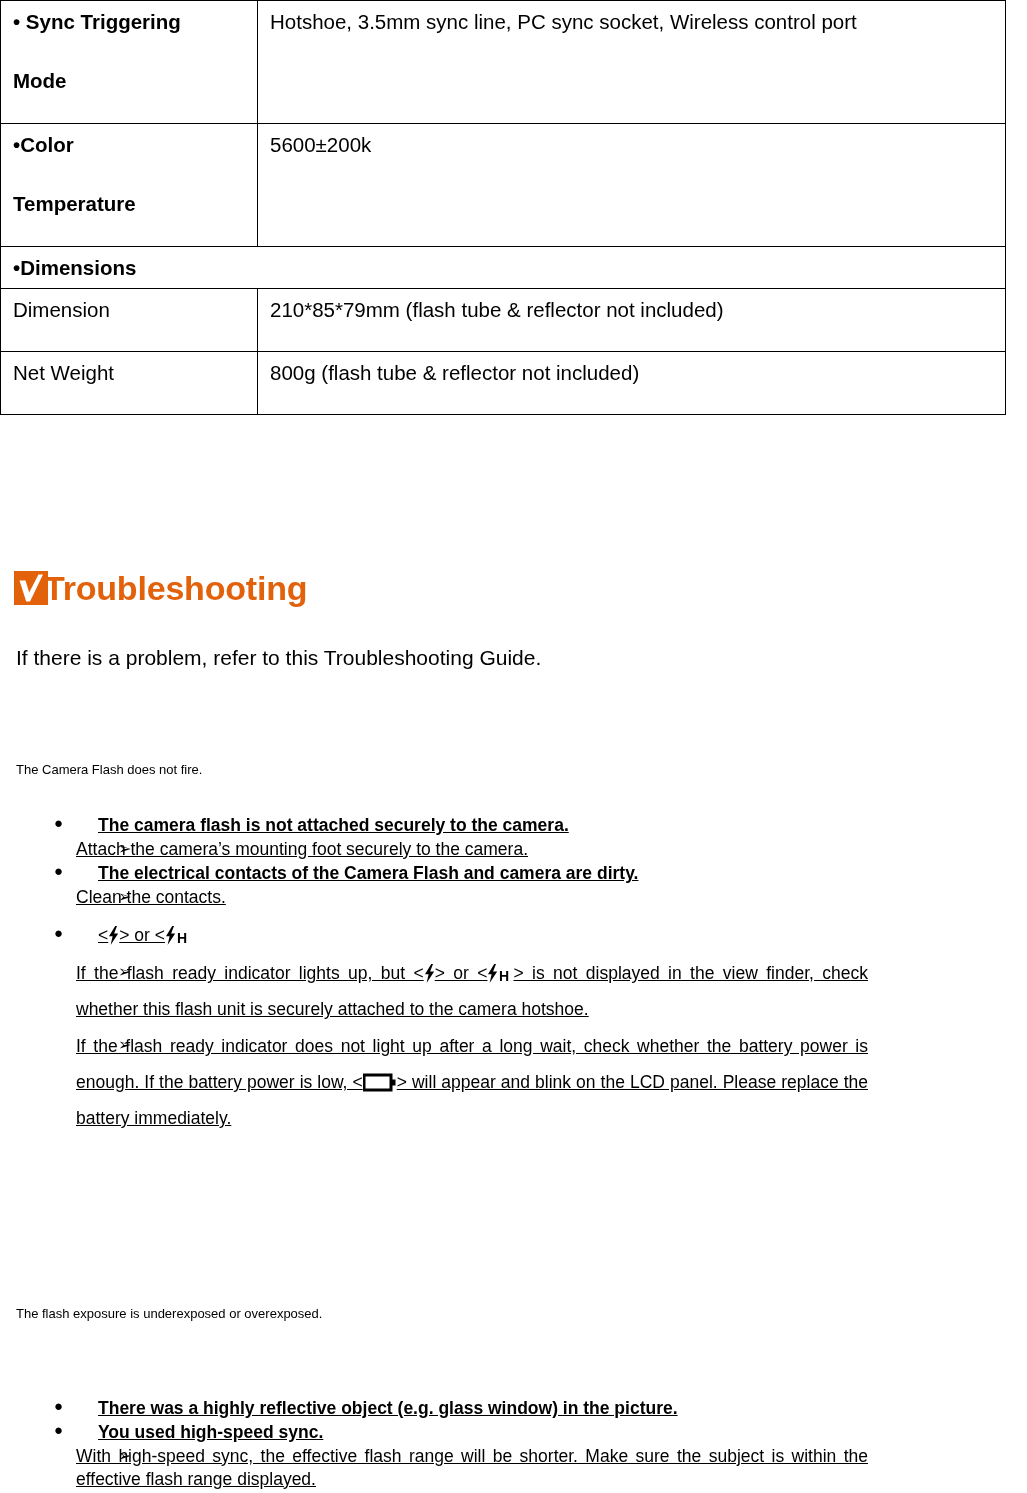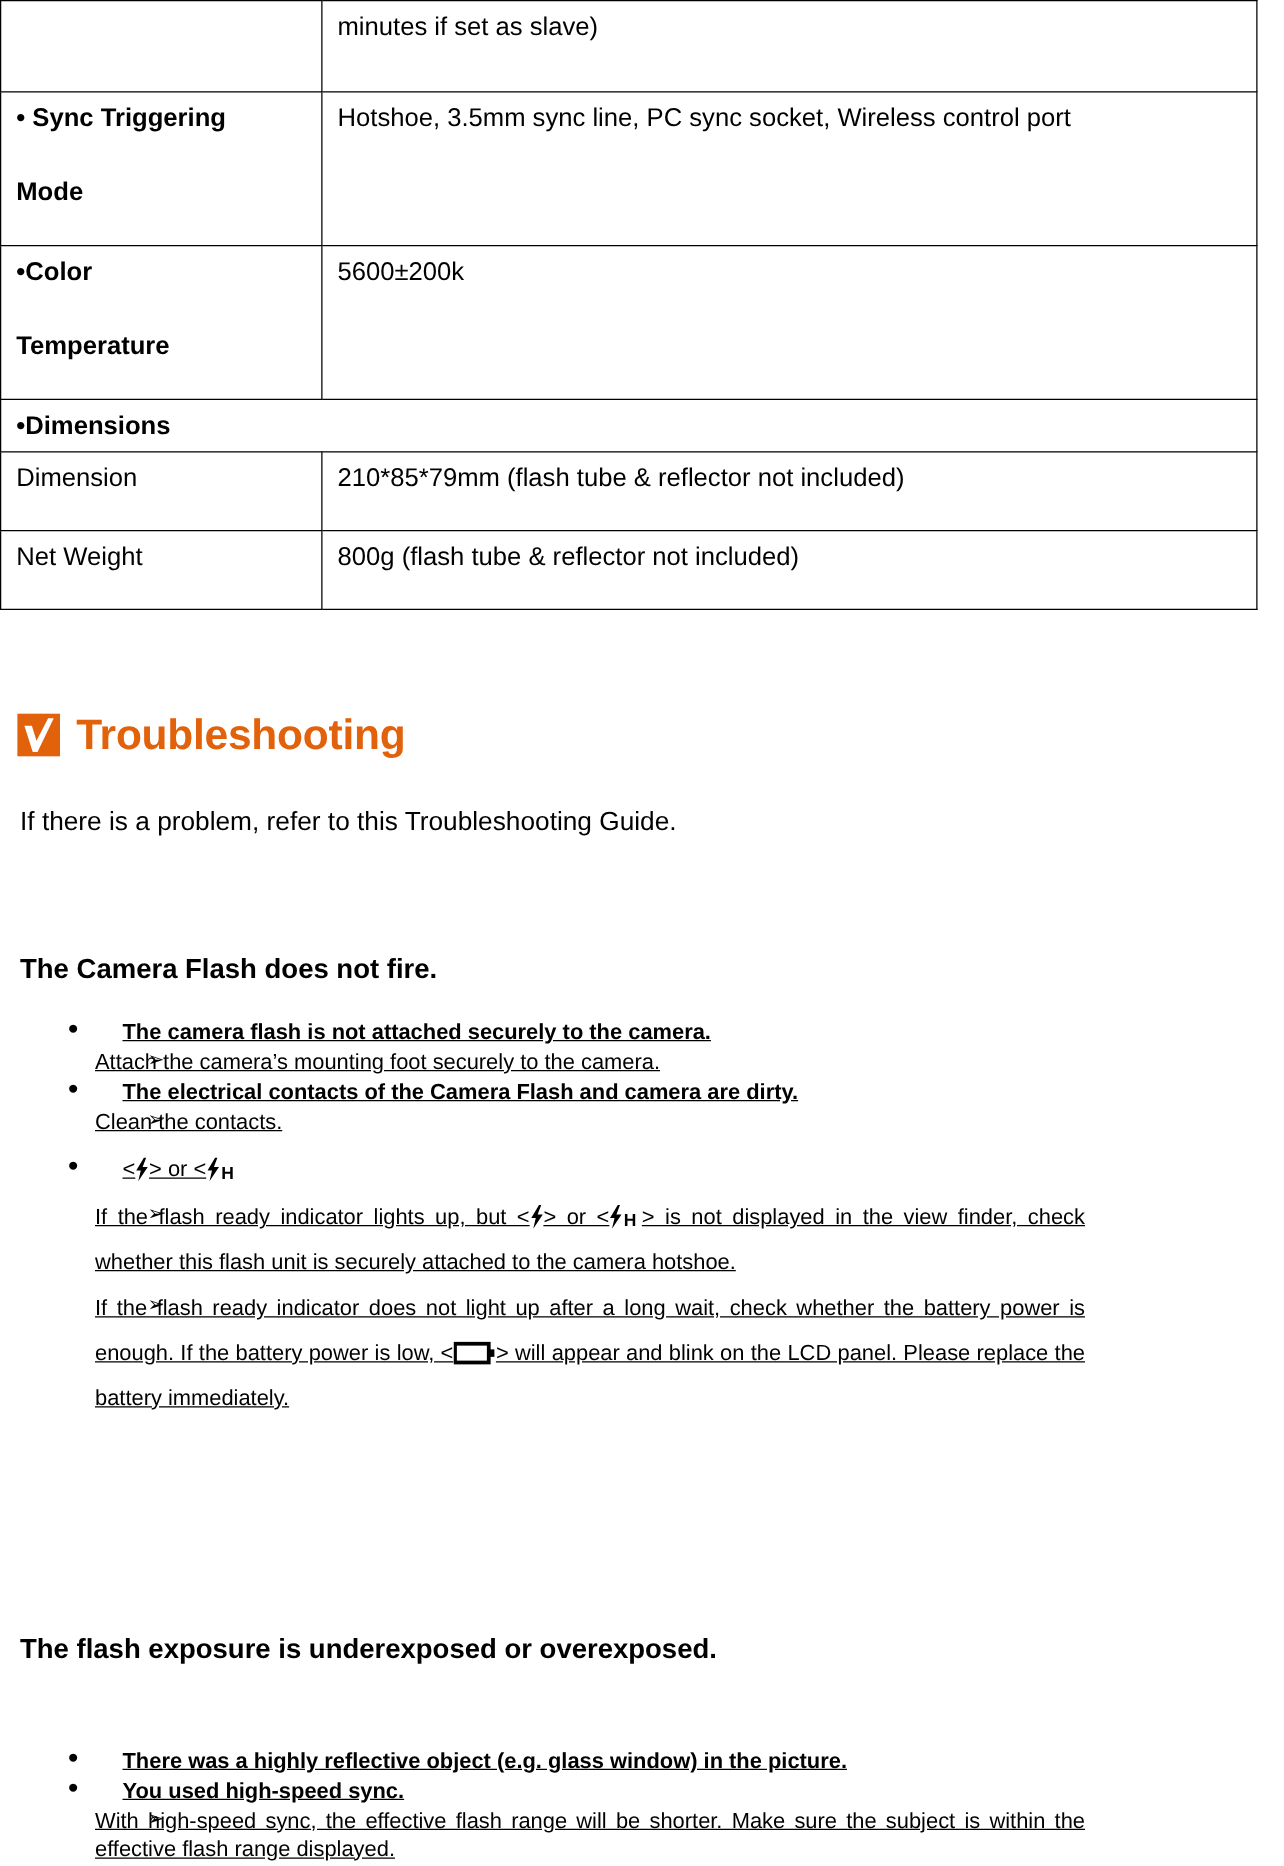--- a/index.html
+++ b/index.html
@@ -57,21 +57,20 @@
   }
 
   
   .ts-heading {
     position: absolute;
     left: 14px;
     top: 564px;
     display: flex;
     align-items: center;
     height: 48px;
-    gap: 17px;
   }
   .ts-check-box {
     width: 34px;
     height: 34px;
     background: #E2620B;
     position: relative;
     flex: 0 0 auto;
     margin-right: 0px;
   }
   .ts-check-box svg { display: block; }
@@ -89,22 +88,22 @@
     left: 16px;
     top: 645px;
     font-size: 21px;
     line-height: 1.2;
   }
 
   
   .sec-title {
     position: absolute;
     left: 16px;
-    font-size: 22px;
-    font-weight: bold;
+    font-size: 13px;
+    font-weight: normal;
     line-height: 1.2;
   }
   .sec-a-title { top: 762px; }
   .sec-b-title { top: 1306px; }
 
   .blist {
     position: absolute;
     left: 0;
     width: 885px;
     text-decoration: underline;
@@ -178,28 +177,20 @@
     vertical-align: -5px;
   }
   .ico-batt svg { display: block; }
   .nobr { white-space: nowrap; }
 </style>
 </head>
 <body>
 
 <table class="spec-table">
   <tbody>
-      <tr>
-    <td class="col-label tall-1 cell-label-plain">
-      <span></span>
-    </td>
-    <td class="cell-value tall-1">
-      <span>minutes if set as slave)</span>
-    </td>
-  </tr>
 
   <tr>
     <td class="col-label tall-2 cell-label-bold">
       <span>•  Sync Triggering</span>
       <span class="row-gap-line"></span>
       <span>Mode</span>
     </td>
     <td class="cell-value tall-2">
       <span>Hotshoe, 3.5mm sync line, PC sync socket, Wireless control port</span>
     </td>

